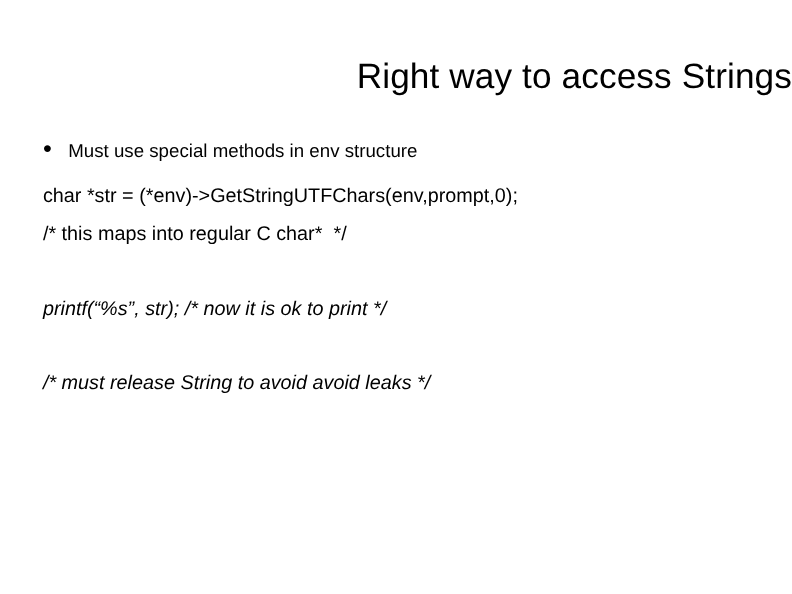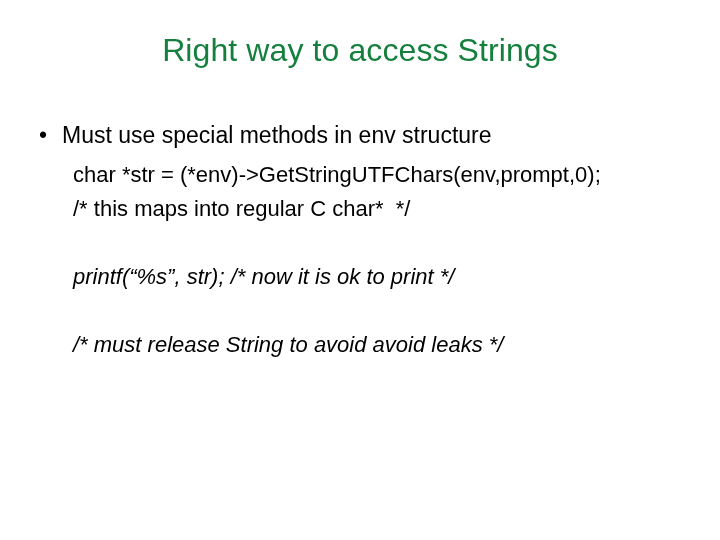--- a/index.html
+++ b/index.html
@@ -20,28 +20,28 @@
     width: 720px;
     height: 540px;
     background: #ffffff;
     box-sizing: border-box;
   }
 
   
   .slide-title {
     position: absolute;
     left: 0;
-    top: 28px;
+    top: 47px;
     width: 720px;
-    text-align: center;
+    text-align: right;
     font-size: 32px;
     line-height: 44px;
     font-weight: 400;
     letter-spacing: 0.1px;
-    color: #15803d;
+    color: #000000;
     white-space: nowrap;
   }
 
   
   .body-area {
     position: absolute;
     left: 0;
     top: 118px;
     width: 720px;
   }
@@ -55,39 +55,38 @@
     line-height: 34px;
     white-space: nowrap;
   }
   .bullet-marker {
     width: 23px;
     flex: 0 0 23px;
     font-size: 23px;
     line-height: 34px;
   }
   .bullet-text {
-    font-size: 23px;
+    font-size: 17px;
     line-height: 34px;
   }
 
   
   .code-group {
     margin-left: 39px;
   }
   .code-group + .code-group {
     margin-top: 34px;
     font-style: italic;
   }
   .code-line {
-    font-size: 22px;
+    font-size: 18px;
     line-height: 34px;
     white-space: pre;
     color: #000000;
     font-family: "Liberation Sans", sans-serif;
-    margin-left: 34px;
   }
 
   .spacer-after-bullet {
     height: 6px;
   }
 </style>
 </head>
 <body>
 
 <div class="slide">

